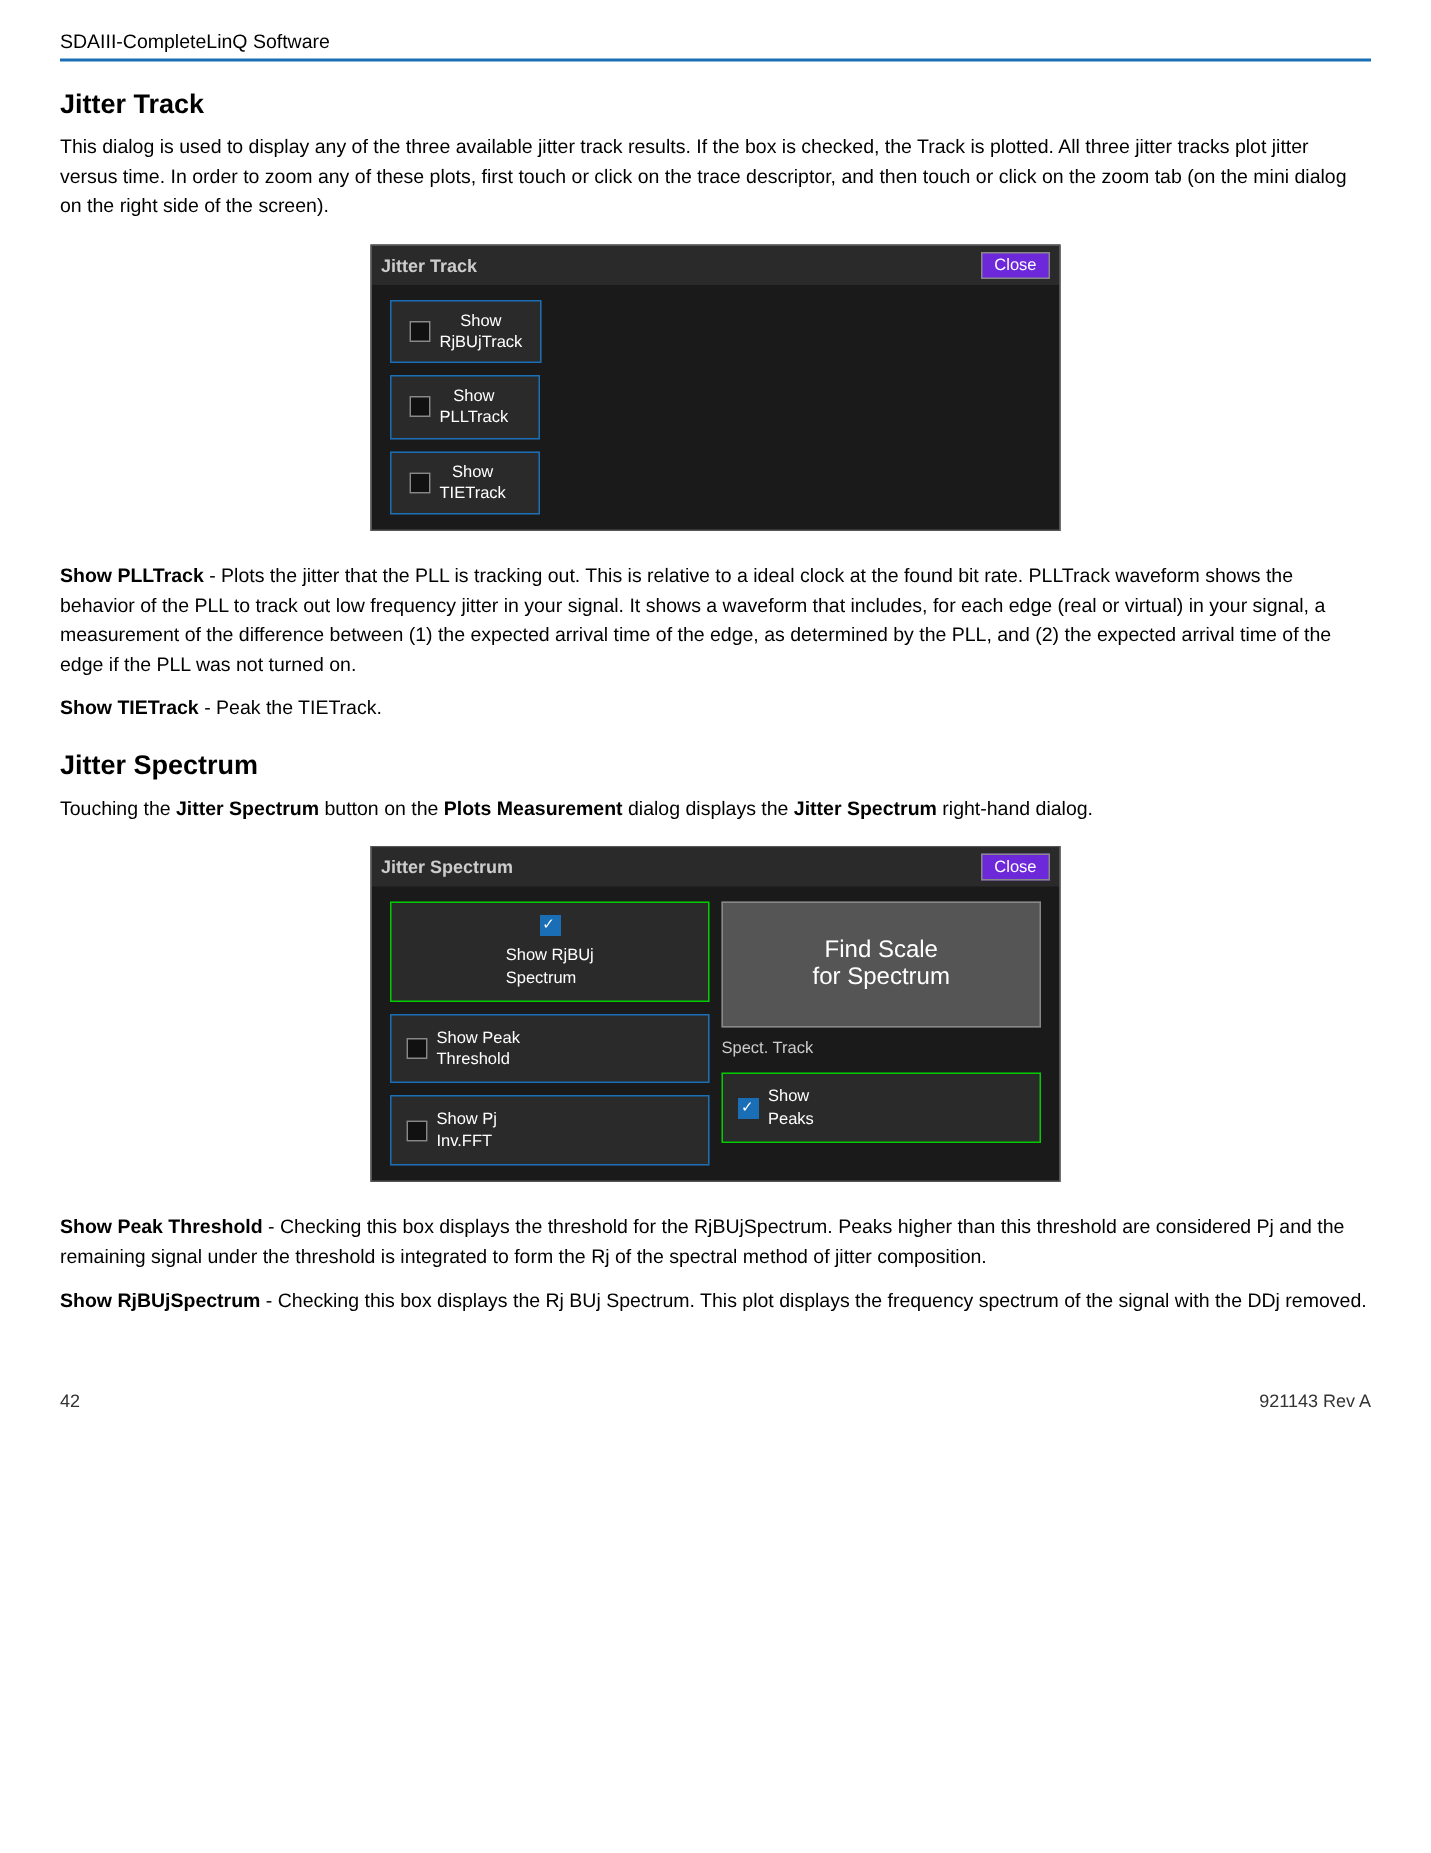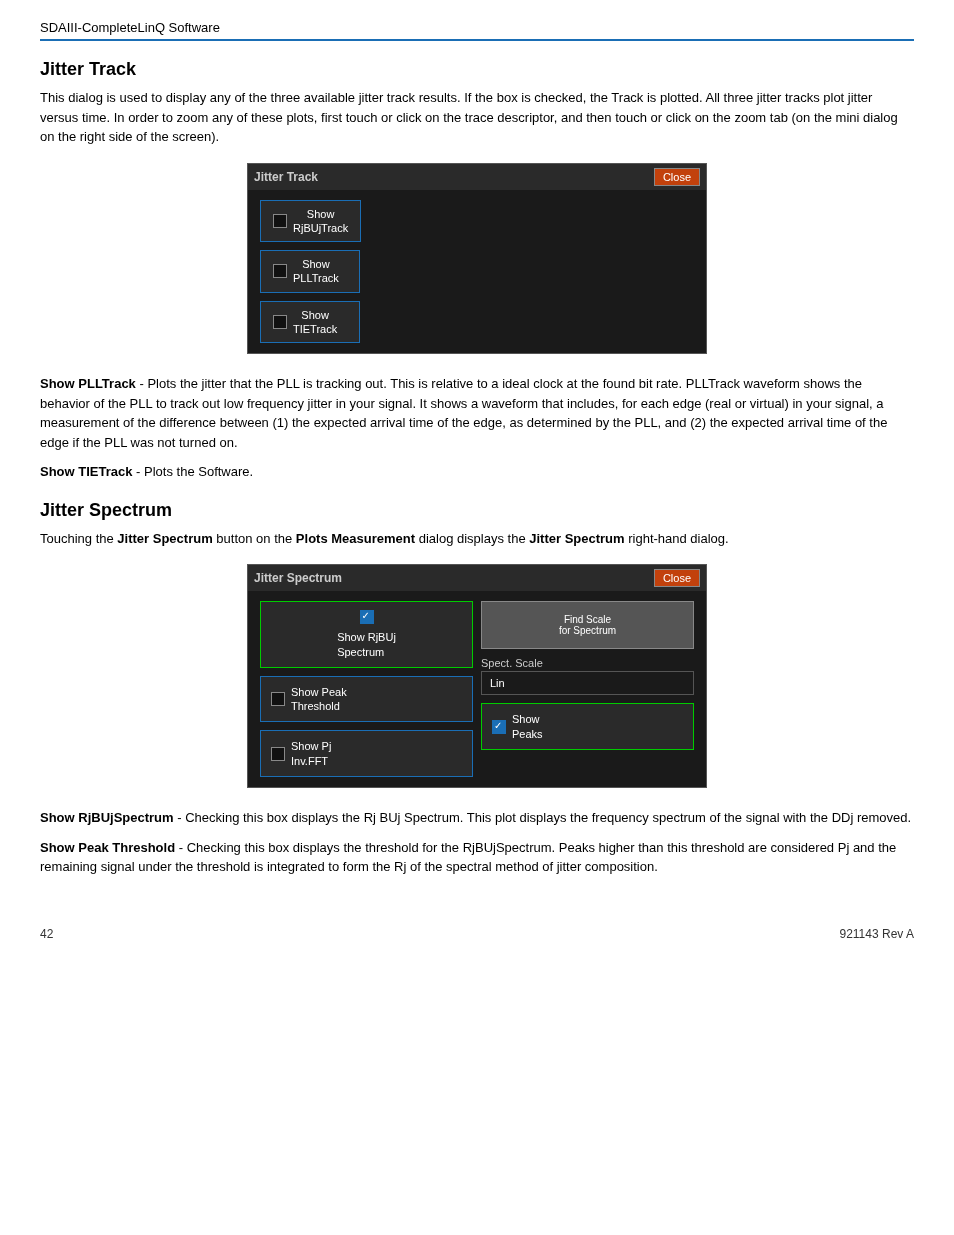--- a/index.html
+++ b/index.html
@@ -46,21 +46,21 @@
       align-items: center;
       background: #2a2a2a;
       padding: 4px 6px;
     }
     .dialog-title {
       color: #ccc;
       font-size: 12px;
       font-weight: bold;
     }
     .dialog-close-btn {
-      background: #c2410c;
+      background: #6d28d9;
       color: #fff;
       border: 1px solid #888;
       font-size: 11px;
       padding: 2px 8px;
       cursor: pointer;
     }
     .dialog-content {
       padding: 10px 12px;
       display: flex;
       flex-direction: column;
@@ -128,22 +128,22 @@
       cursor: pointer;
       display: flex;
       align-items: center;
       gap: 6px;
       text-align: left;
     }
     .spectrum-btn-right {
       background: #555;
       border: 1px solid #888;
       color: #fff;
-      font-size: 10px;
-      padding: 12px 10px;
+      font-size: 16px;
+      padding: 23px 10px;
       cursor: pointer;
       text-align: center;
     }
     .spect-scale-display {
       background: #1a1a1a;
       border: 1px solid #555;
       color: #fff;
       font-size: 11px;
       padding: 5px 8px;
     }
@@ -197,21 +197,21 @@
           </button>
         </div>
       </div>
     </div>
   </div>
 
   <p>
     <b>Show PLLTrack</b><span> - Plots the jitter that the PLL is tracking out. This is relative to a ideal clock at the found bit rate. PLLTrack waveform shows the behavior of the PLL to track out low frequency jitter in your signal. It shows a waveform that includes, for each edge (real or virtual) in your signal, a measurement of the difference between (1) the expected arrival time of the edge, as determined by the PLL, and (2) the expected arrival time of the edge if the PLL was not turned on.</span>
   </p>
   <p>
-    <b>Show TIETrack</b><span> - Plots the Software.</span>
+    <b>Show TIETrack</b><span> - Peak the TIETrack.</span>
   </p>
 </section>
 
 <section style="margin-top: 18px;">
   <h2>Jitter Spectrum</h2>
   <p>
     Touching the <b>Jitter Spectrum</b> button on the <b>Plots Measurement</b> dialog displays the <b>Jitter Spectrum</b> right-hand dialog.
   </p>
 
   <div class="dialog-container">
@@ -235,36 +235,35 @@
             <span class="checkbox-dark"></span>
             <span class="btn-label">Show Pj<br>Inv.FFT</span>
           </button>
         </div>
 
         <div style="display: flex; flex-direction: column; gap: 8px;">
           <button class="spectrum-btn-right">
             <span>Find Scale<br>for Spectrum</span>
           </button>
           <div>
-            <div style="color: #ccc; font-size: 11px; margin-bottom: 2px;">Spect. Scale</div>
-            <div class="spect-scale-display">Lin</div>
+            <div style="color: #ccc; font-size: 11px; margin-bottom: 2px;">Spect. Track</div>
           </div>
           <button class="spectrum-btn" style="border-color: #00cc00;">
             <span class="checkbox-checked"></span>
             <span class="btn-label">Show<br>Peaks</span>
           </button>
         </div>
       </div>
     </div>
   </div>
 
   <p>
+    <b>Show Peak Threshold</b><span> - Checking this box displays the threshold for the RjBUjSpectrum. Peaks higher than this threshold are considered Pj and the remaining signal under the threshold is integrated to form the Rj of the spectral method of jitter composition.</span>
+  </p>
+  <p>
     <b>Show RjBUjSpectrum</b><span> - Checking this box displays the Rj BUj Spectrum. This plot displays the frequency spectrum of the signal with the DDj removed.</span>
-  </p>
-  <p>
-    <b>Show Peak Threshold</b><span> - Checking this box displays the threshold for the RjBUjSpectrum. Peaks higher than this threshold are considered Pj and the remaining signal under the threshold is integrated to form the Rj of the spectral method of jitter composition.</span>
   </p>
 </section>
 
 <div class="page-footer">
   <span>42</span>
   <span>921143 Rev A</span>
 </div>
 
 </body></html>

